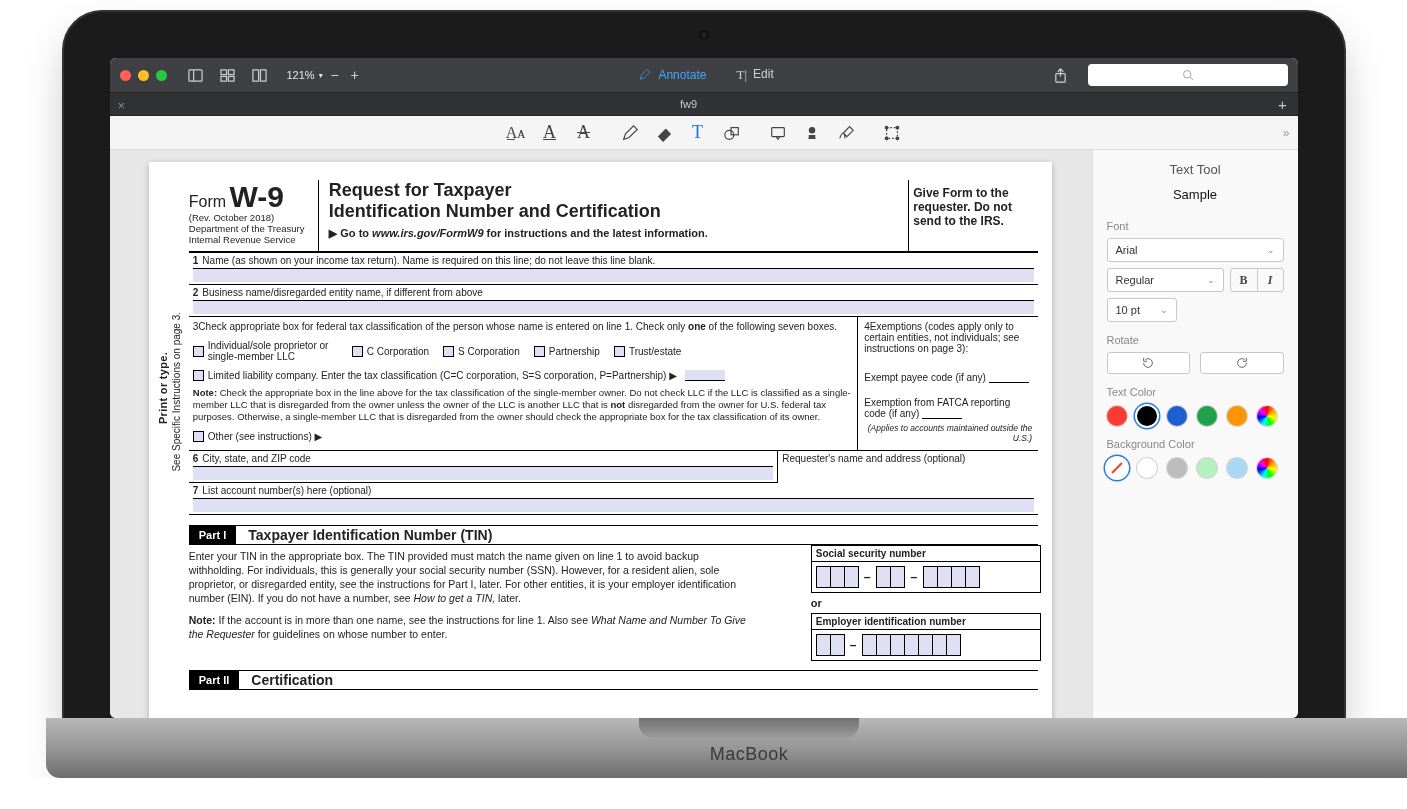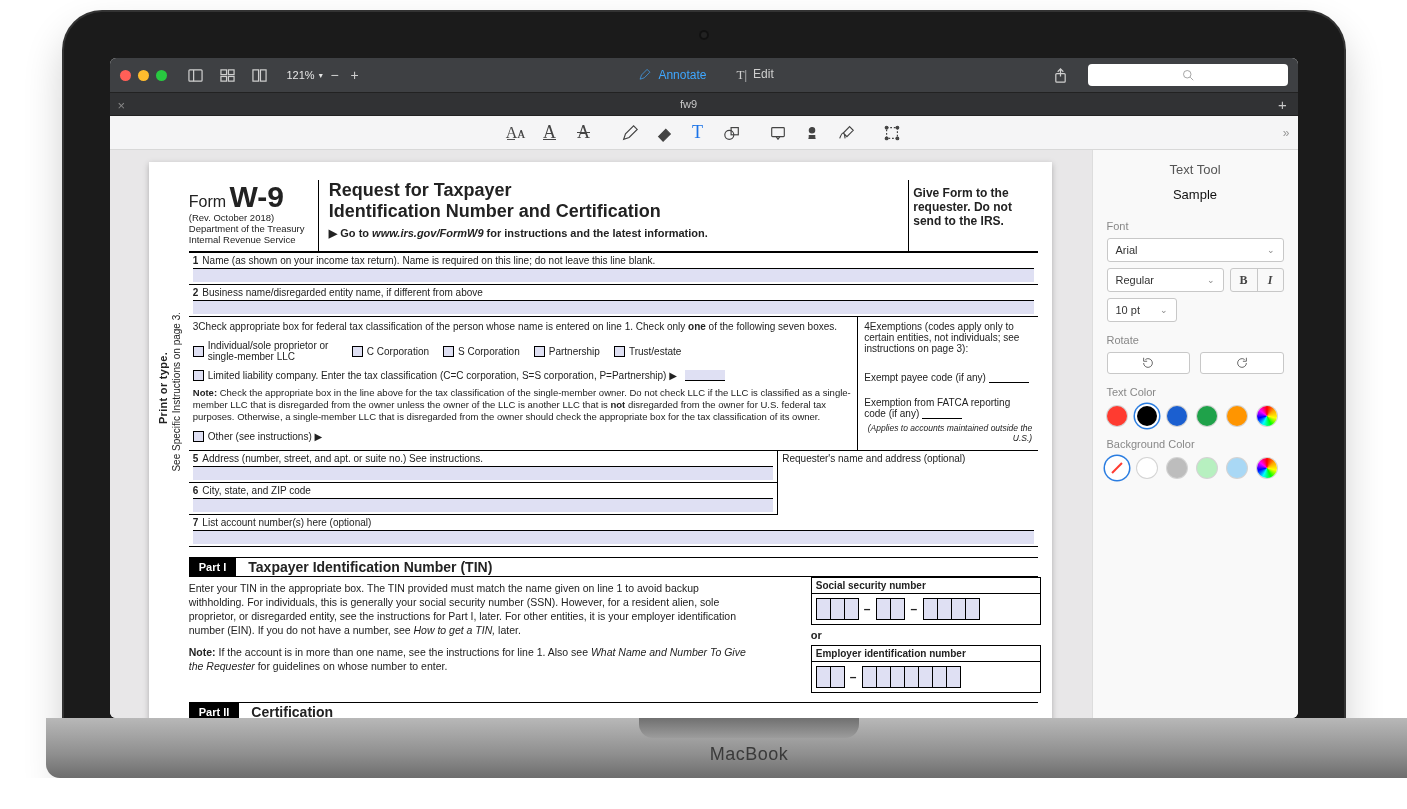--- a/index.html
+++ b/index.html
@@ -406,21 +406,20 @@
             <div class="row4">
               <div><span class="num">4</span><span>Exemptions (codes apply only to certain entities, not individuals; see instructions on page 3):</span></div>
               <div style="margin-top:18px;"><span>Exempt payee code (if any)</span> <span class="uline"></span></div>
               <div style="margin-top:14px;"><span>Exemption from FATCA reporting code (if any)</span> <span class="uline"></span></div>
               <div class="tinyital" style="margin-top:4px;text-align:right;">(Applies to accounts maintained outside the U.S.)</div>
             </div>
           </div>
 
           <div class="row56">
             <div class="col5">
-              <div class="formrow"><span class="num">5</span><span>Address (number, street, and apt. or suite no.) See instructions.</span><span class="fill"></span></div>
               <div class="formrow"><span class="num">6</span><span>City, state, and ZIP code</span><span class="fill"></span></div>
             </div>
             <div class="col6">
               <div class="formrow" style="border-bottom:none;height:100%;"><span>Requester's name and address (optional)</span></div>
             </div>
           </div>
           <div class="formrow"><span class="num">7</span><span>List account number(s) here (optional)</span><span class="fill"></span></div>
 
           <div class="parthdr">
             <span class="partlabel">Part I</span>

